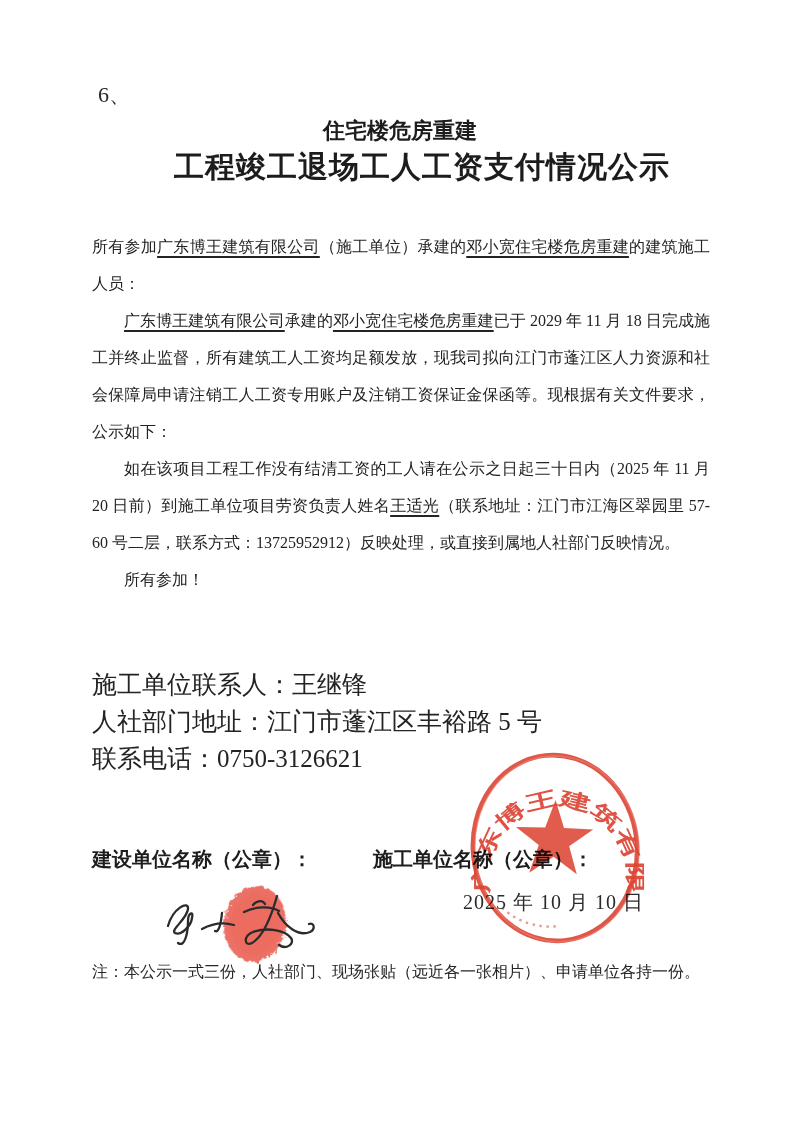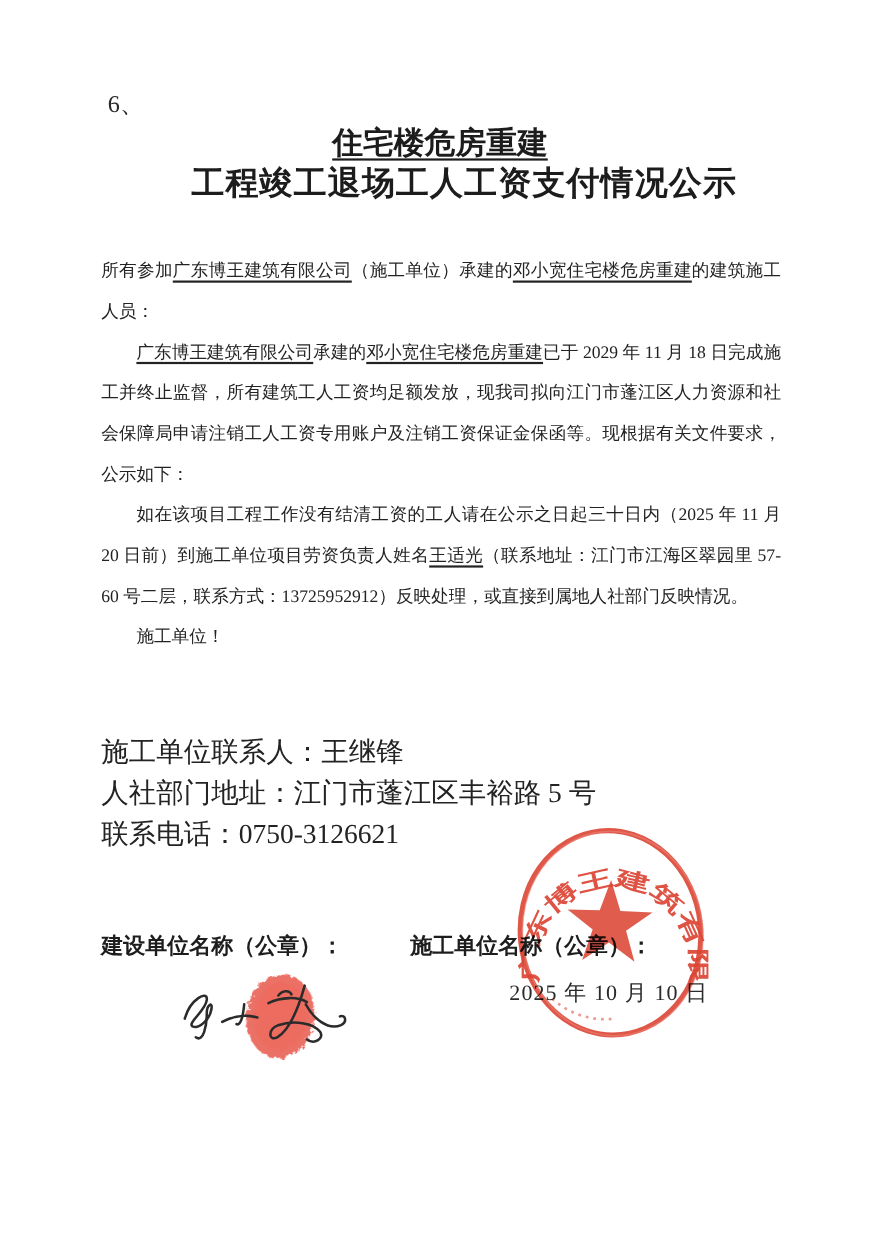--- a/index.html
+++ b/index.html
@@ -14,23 +14,22 @@
   }
   .item-number{
     position:absolute;left:98px;top:80px;
     font-size:22px;color:#2a2a2a;
   }
   .titles{
     position:absolute;left:0;top:114px;width:800px;
     text-align:center;font-weight:bold;color:#1c1c1c;
   }
   .title-1{
-    font-size:28px;line-height:34px;
+    font-size:22px;line-height:34px;
     display:inline-block;
-    text-decoration:underline;
     text-decoration-thickness:2px;
     text-underline-offset:5px;
   }
   .title-2{font-size:30px;line-height:38px;letter-spacing:1px;padding-left:44px;}
   .body-col{
     position:absolute;left:92px;top:228px;width:618px;
     font-size:16px;line-height:37px;
     text-align:justify;color:#232323;
   }
   .body-col p{margin:0;}
@@ -76,36 +75,37 @@
     <div>
       <span class="title-1">住宅楼危房重建</span>
     </div>
     <div class="title-2">工程竣工退场工人工资支付情况公示</div>
   </div>
 
   <div class="body-col">
     <p><span>所有参加</span><span class="u">广东博王建筑有限公司</span><span>（施工单位）承建的</span><span class="u">邓小宽住宅楼危房重建</span><span>的建筑施工人员：</span></p>
     <p class="indent"><span class="u">广东博王建筑有限公司</span><span>承建的</span><span class="u">邓小宽住宅楼危房重建</span><span>已于 2029 年 11 月 18 日完成施工并终止监督，所有建筑工人工资均足额发放，现我司拟向江门市蓬江区人力资源和社会保障局申请注销工人工资专用账户及注销工资保证金保函等。现根据有关文件要求，公示如下：</span></p>
     <p class="indent"><span>如在该项目工程工作没有结清工资的工人请在公示之日起三十日内（2025 年 11 月 20 日前）到施工单位项目劳资负责人姓名</span><span class="u">王适光</span><span>（联系地址：江门市江海区翠园里 57-60 号二层，联系方式：13725952912）反映处理，或直接到属地人社部门反映情况。</span></p>
-    <p class="indent">施工单位！</p>
+    <p class="indent">所有参加！</p>
   </div>
 
   <div class="contacts">
     <div>施工单位联系人：王继锋</div>
     <div>人社部门地址：江门市蓬江区丰裕路 5 号</div>
     <div>联系电话：0750-3126621</div>
   </div>
 
   <div class="seal-row">
     <span class="seal-label-left">建设单位名称（公章）：</span>
     <span class="seal-label-right">施工单位名称（公章）：</span>
   </div>
 
   <div class="date-line">2025 年 10 月 10 日</div>
 
+  <div class="note-line">注：本公示一式三份，人社部门、现场张贴（远近各一张相片）、申请单位各持一份。</div>
 
   <svg class="signature-svg" viewBox="0 0 170 92" xmlns="http://www.w3.org/2000/svg" aria-label="邓小宽">
     <defs>
       <filter id="rough">
           <feTurbulence type="fractalNoise" baseFrequency="0.25" numOctaves="2" result="n"></feTurbulence>
           <feDisplacementMap in="SourceGraphic" in2="n" scale="7"></feDisplacementMap>
         </filter>
     </defs>
     <g>
       <ellipse cx="97" cy="44" rx="31" ry="38" fill="#e8584c" opacity="0.85" transform="rotate(9 97 44)" filter="url(#rough)"></ellipse>

